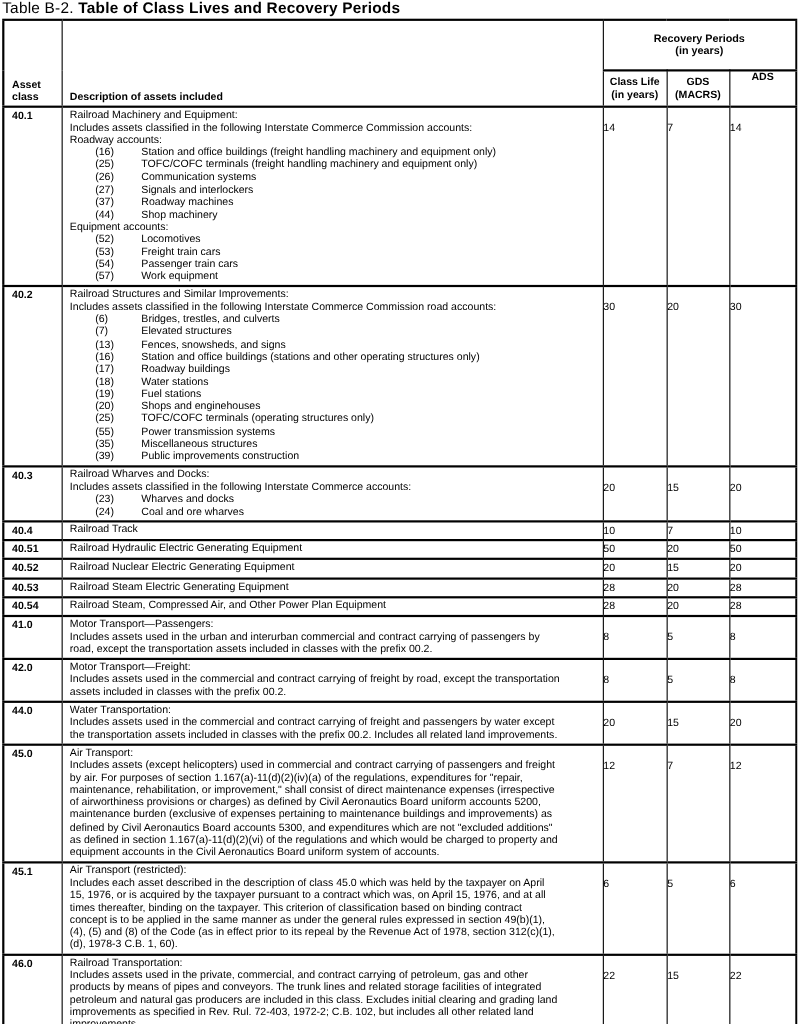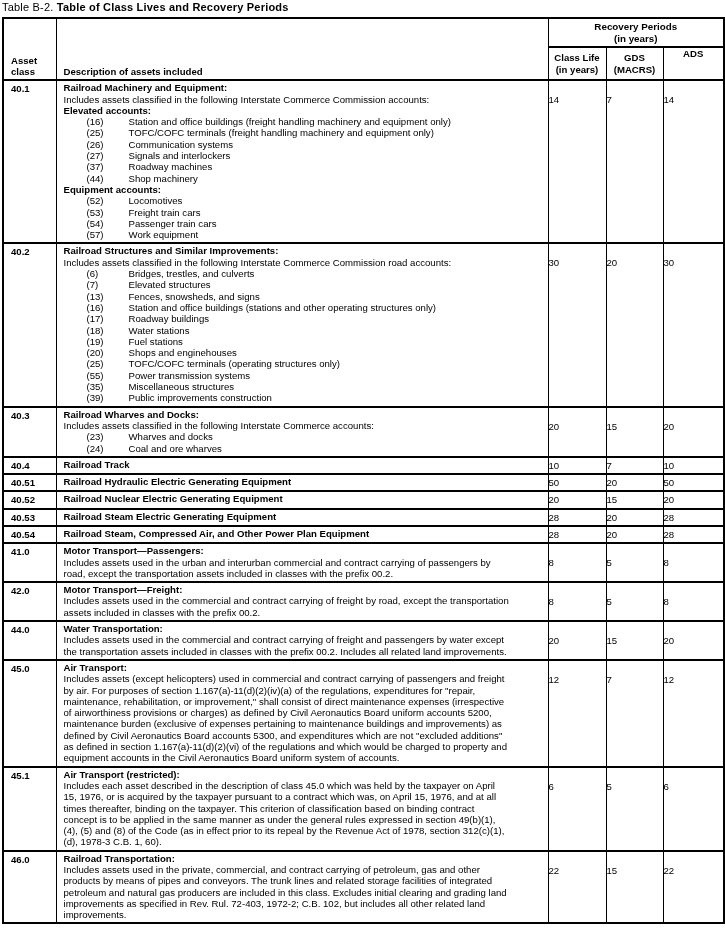--- a/index.html
+++ b/index.html
@@ -6,21 +6,21 @@
   html, body { margin: 0; padding: 0; }
   body {
     width: 725px; height: 931px;
     background: #ffffff;
     color: #000000;
     font-family: "Liberation Sans", sans-serif;
     overflow: hidden;
   }
   .title {
     margin: 1px 0 3px 2px;
-    font-size: 11px;
+    font-size: 14px;
     line-height: 13px;
     letter-spacing: 0.2px;
   }
   .title .t-prefix { font-weight: normal; }
   .title .t-main { font-weight: bold; }
 
   table.classlives {
     border-collapse: collapse;
     table-layout: fixed;
     width: 721px;
@@ -42,39 +42,39 @@
     padding: 0;
     vertical-align: top;
   }
   thead th { font-weight: bold; white-space: pre-line; }
   .th-asset, .th-desc {
     text-align: left;
     vertical-align: bottom;
     padding: 2px 2px 2px 7px;
   }
   .th-recovery {
-    height: 29px;
+    height: 46px;
     text-align: center;
     vertical-align: middle;
     font-size: 9.8px;
     margin-top: 20px;
   }
   .th-sub {
     height: 25px;
     text-align: center;
     vertical-align: middle;
   }
   .th-ads { vertical-align: bottom; padding-bottom: 20px; text-align: center; }
 
   td.c-asset {
     font-weight: bold;
     padding: 2px 2px 2px 7px;
   }
   td.c-desc { padding: 1px 4px 2px 7px; }
-  .d-bold { font-weight: bold; }
+  .d-bold { font-weight: normal; }
   .d-text { max-width: 447px; }
   .d-item { margin-left: 23px; }
   .d-num {
     display: inline-block;
     min-width: 18px;
     text-align: left;
   }
   .d-itext { padding-left: 24px; }
   td.c-val {
     padding-top: 2px;
@@ -112,21 +112,21 @@
 (MACRS)</th>
       <th class="th-sub th-ads">ADS</th>
     </tr>
   </thead>
   <tbody>
       <tr>
         <td class="c-asset">40.1</td>
         <td class="c-desc">
           <div class="d-bold">Railroad Machinery and Equipment:</div>
           <div class="d-text">Includes assets classified in the following Interstate Commerce Commission accounts:</div>
-          <div class="d-bold">Elevated accounts:</div>
+          <div class="d-bold">Roadway accounts:</div>
           <div class="d-item"><span class="d-num">(16)</span><span class="d-itext">Station and office buildings (freight handling machinery and equipment only)</span></div>
           <div class="d-item"><span class="d-num">(25)</span><span class="d-itext">TOFC/COFC terminals (freight handling machinery and equipment only)</span></div>
           <div class="d-item"><span class="d-num">(26)</span><span class="d-itext">Communication systems</span></div>
           <div class="d-item"><span class="d-num">(27)</span><span class="d-itext">Signals and interlockers</span></div>
           <div class="d-item"><span class="d-num">(37)</span><span class="d-itext">Roadway machines</span></div>
           <div class="d-item"><span class="d-num">(44)</span><span class="d-itext">Shop machinery</span></div>
           <div class="d-bold">Equipment accounts:</div>
           <div class="d-item"><span class="d-num">(52)</span><span class="d-itext">Locomotives</span></div>
           <div class="d-item"><span class="d-num">(53)</span><span class="d-itext">Freight train cars</span></div>
           <div class="d-item"><span class="d-num">(54)</span><span class="d-itext">Passenger train cars</span></div>

